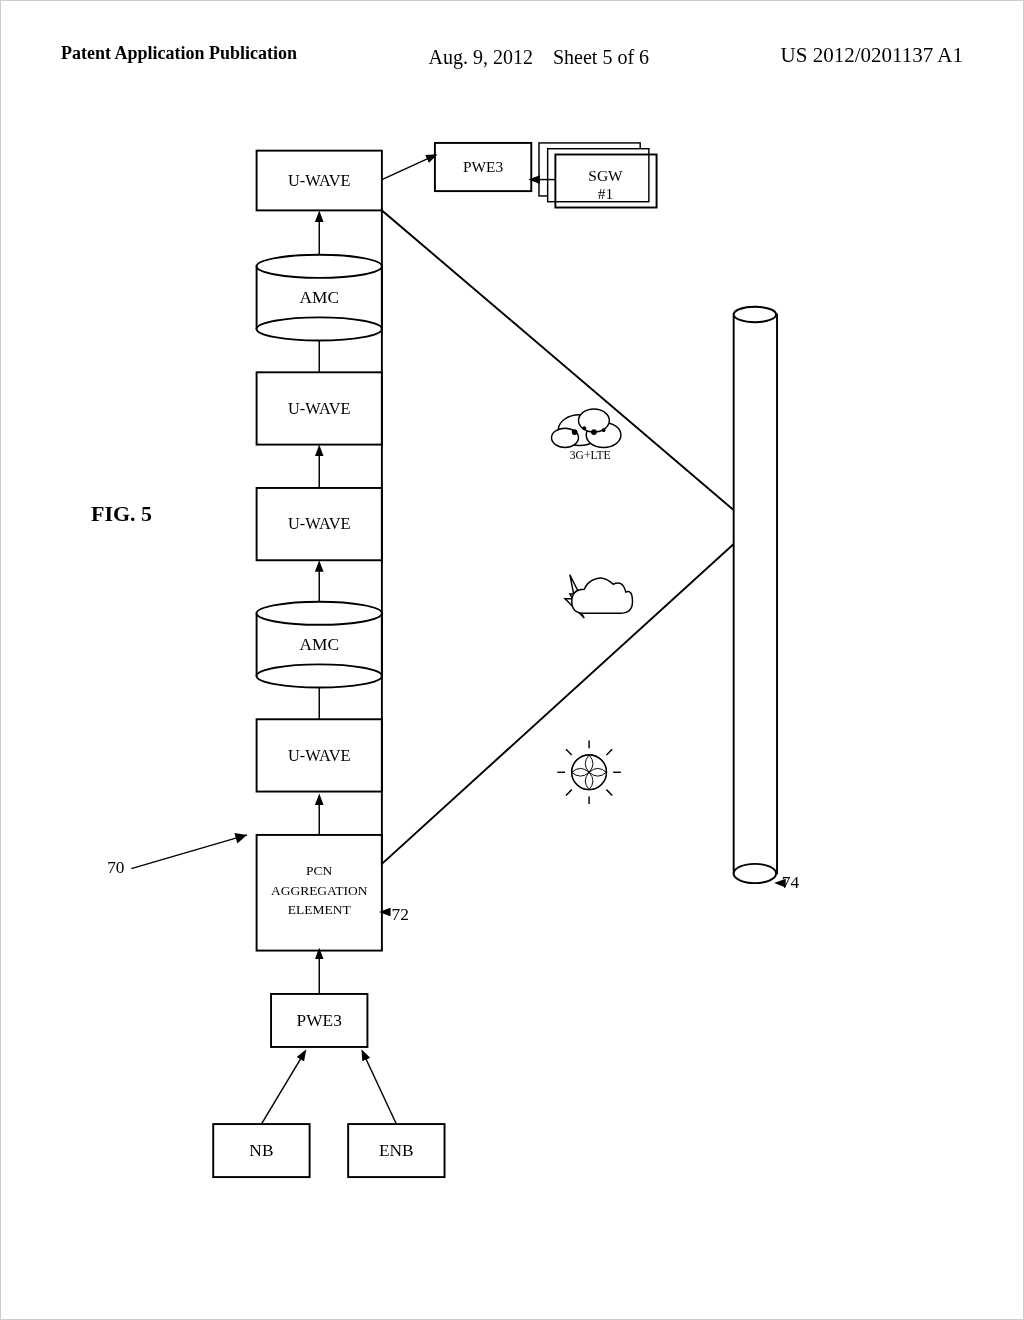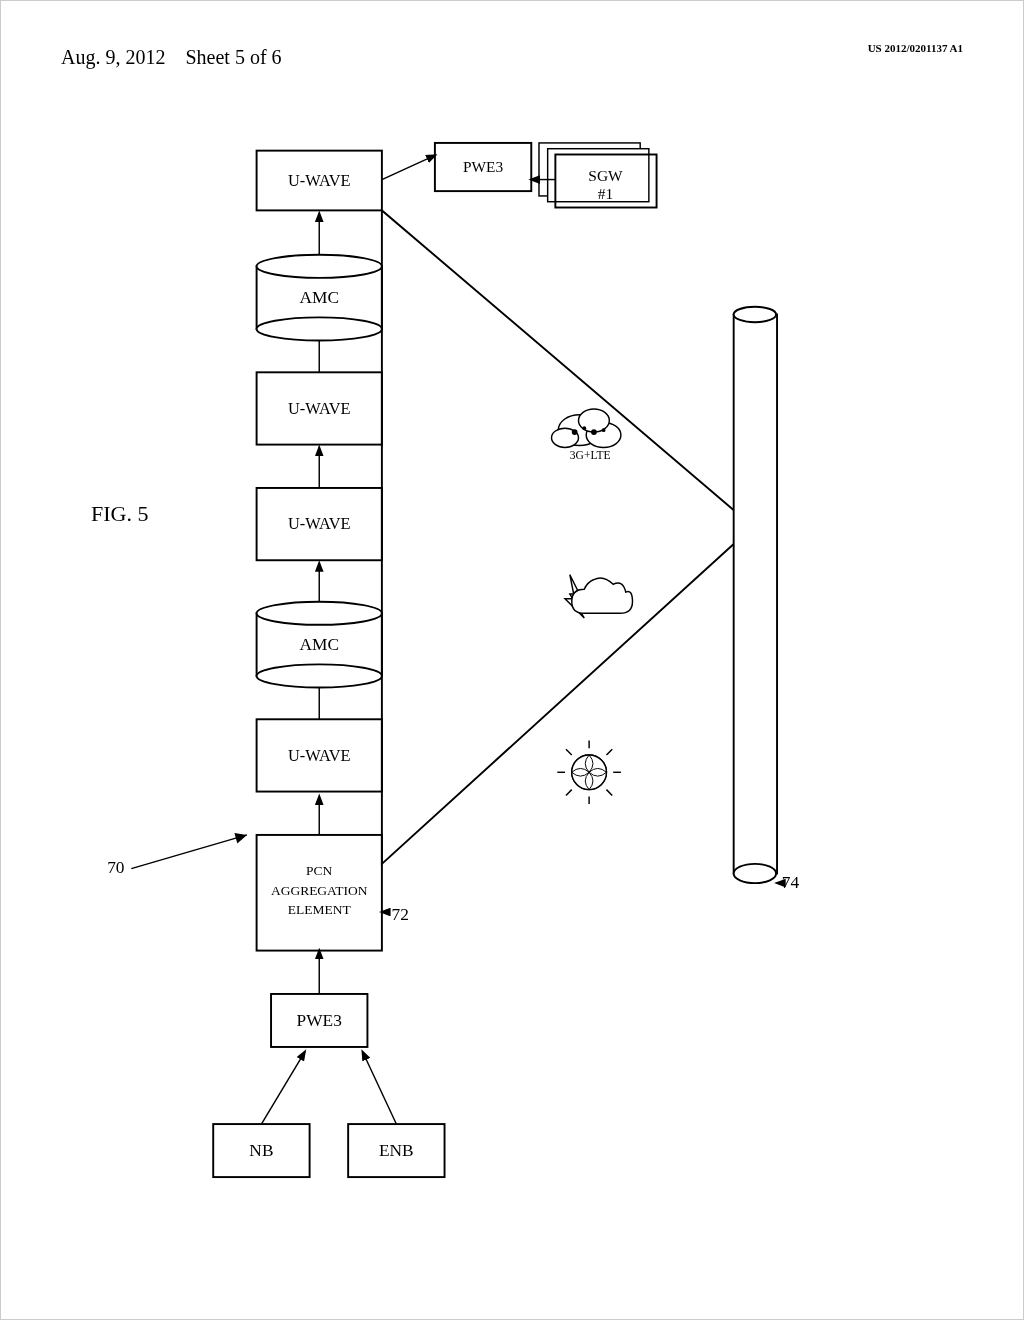--- a/index.html
+++ b/index.html
@@ -37,52 +37,53 @@
       line-height: 1.4;
     }
 
     .header-center {
       font-size: 20px;
       text-align: center;
       line-height: 1.6;
     }
 
     .header-right {
-      font-size: 11px;
-      font-weight: bold;
+      font-size: 21px;
+      font-weight: normal;
       text-align: right;
       line-height: 1.4;
     }
 
     .diagram-area {
       position: absolute;
       top: 140px;
       left: 60px;
       right: 60px;
       bottom: 60px;
     }
 
     .fig-label {
       position: absolute;
       left: 30px;
       top: 360px;
       font-size: 22px;
-      font-weight: normal;
+      font-weight: bold;
     }
 
     svg.main-diagram {
       width: 100%;
       height: 100%;
     }
   </style>
 </head>
 <body>
 
 <div class="page-container">
   <div class="header">
+    <div class="header-left">Patent Application Publication</div>
     <div class="header-center">
       <span>Aug. 9, 2012</span>&nbsp;&nbsp;&nbsp;
       <span>Sheet 5 of 6</span>
     </div>
     <div class="header-right">US 2012/0201137 A1</div>
   </div>
 
   <div class="diagram-area">
     <div class="fig-label">FIG. 5</div>
 

